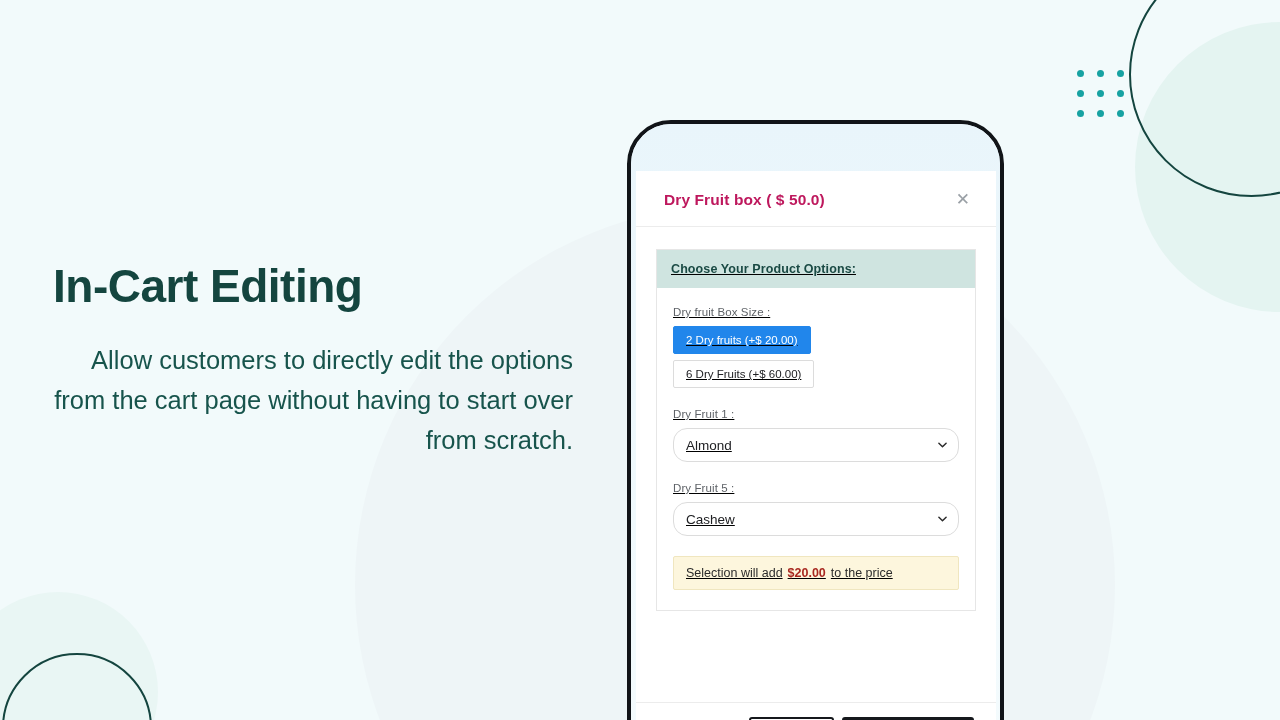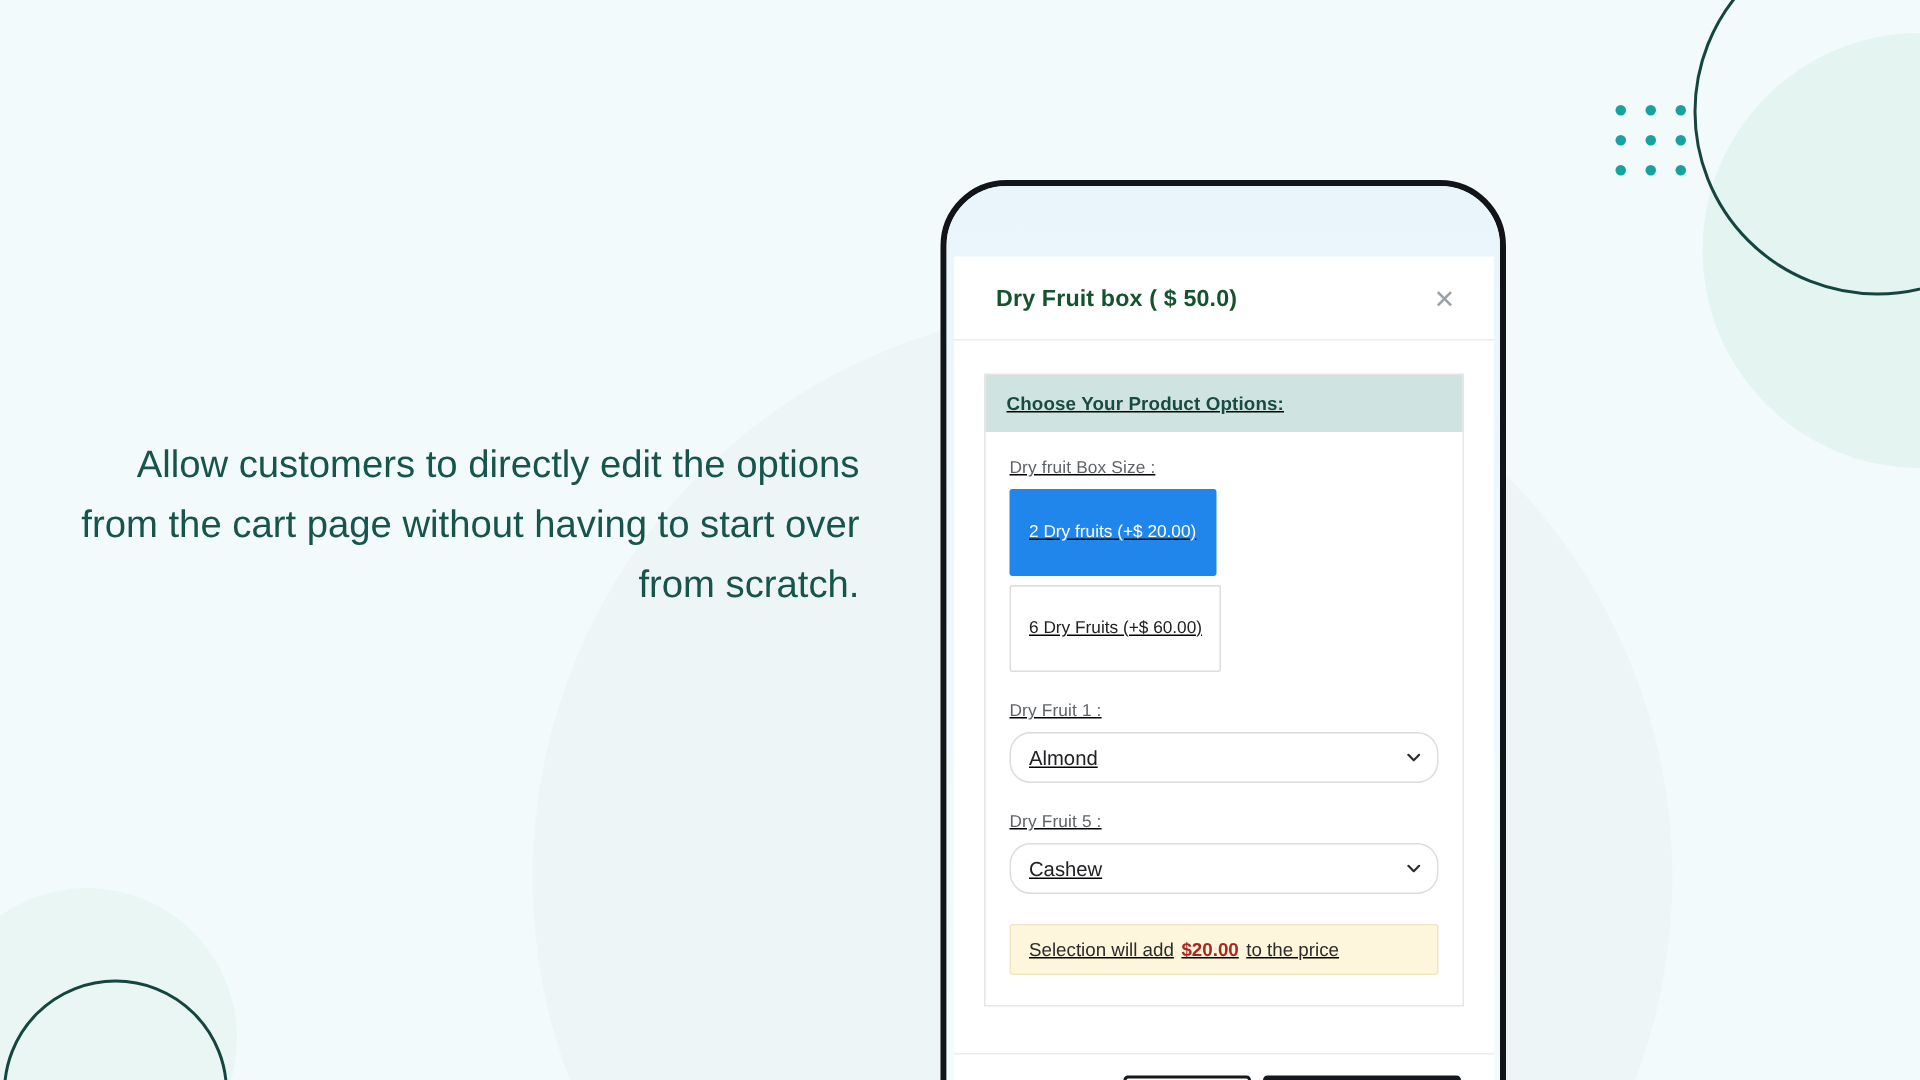--- a/index.html
+++ b/index.html
@@ -151,21 +151,21 @@
     display: flex;
     align-items: center;
     justify-content: space-between;
     padding: 18px 22px 16px 28px;
     border-bottom: 1px solid #ececec;
   }
 
   .modal-title {
     font-size: 15.5px;
     font-weight: 700;
-    color: #14532d;
+    color: #be185d;
     letter-spacing: 0.1px;
   }
 
   .close-icon {
     font-size: 17px;
     line-height: 1;
     color: #9aa0a6;
     cursor: pointer;
     padding: 2px 4px;
   }
@@ -203,21 +203,21 @@
 
   .swatch-list {
     display: flex;
     flex-direction: column;
     gap: 6px;
     margin-bottom: 20px;
   }
 
   .swatch {
     font-size: 11.5px;
-    padding: 22px 12px;
+    padding: 7px 12px;
     border: 1px solid #dcdcdc;
     border-radius: 2px;
     background: #ffffff;
     color: #202124;
     width: fit-content;
     cursor: pointer;
     white-space: nowrap;
   }
 
   .swatch.selected {
@@ -319,20 +319,21 @@
     <span></span>
     <span></span>
     <span></span>
     <span></span>
     <span></span>
     <span></span>
   </div>
 </div>
 
 <div class="copy">
+  <h1 class="headline">In-Cart Editing</h1>
   <p class="subcopy">Allow customers to directly edit the options from the cart page without having to start over from scratch.</p>
 </div>
 
 <div class="phone">
   <div class="phone-screen"></div>
 
   <div class="modal">
 
     <div class="modal-header">
       <div class="modal-title">Dry Fruit box ( $ 50.0)</div>

